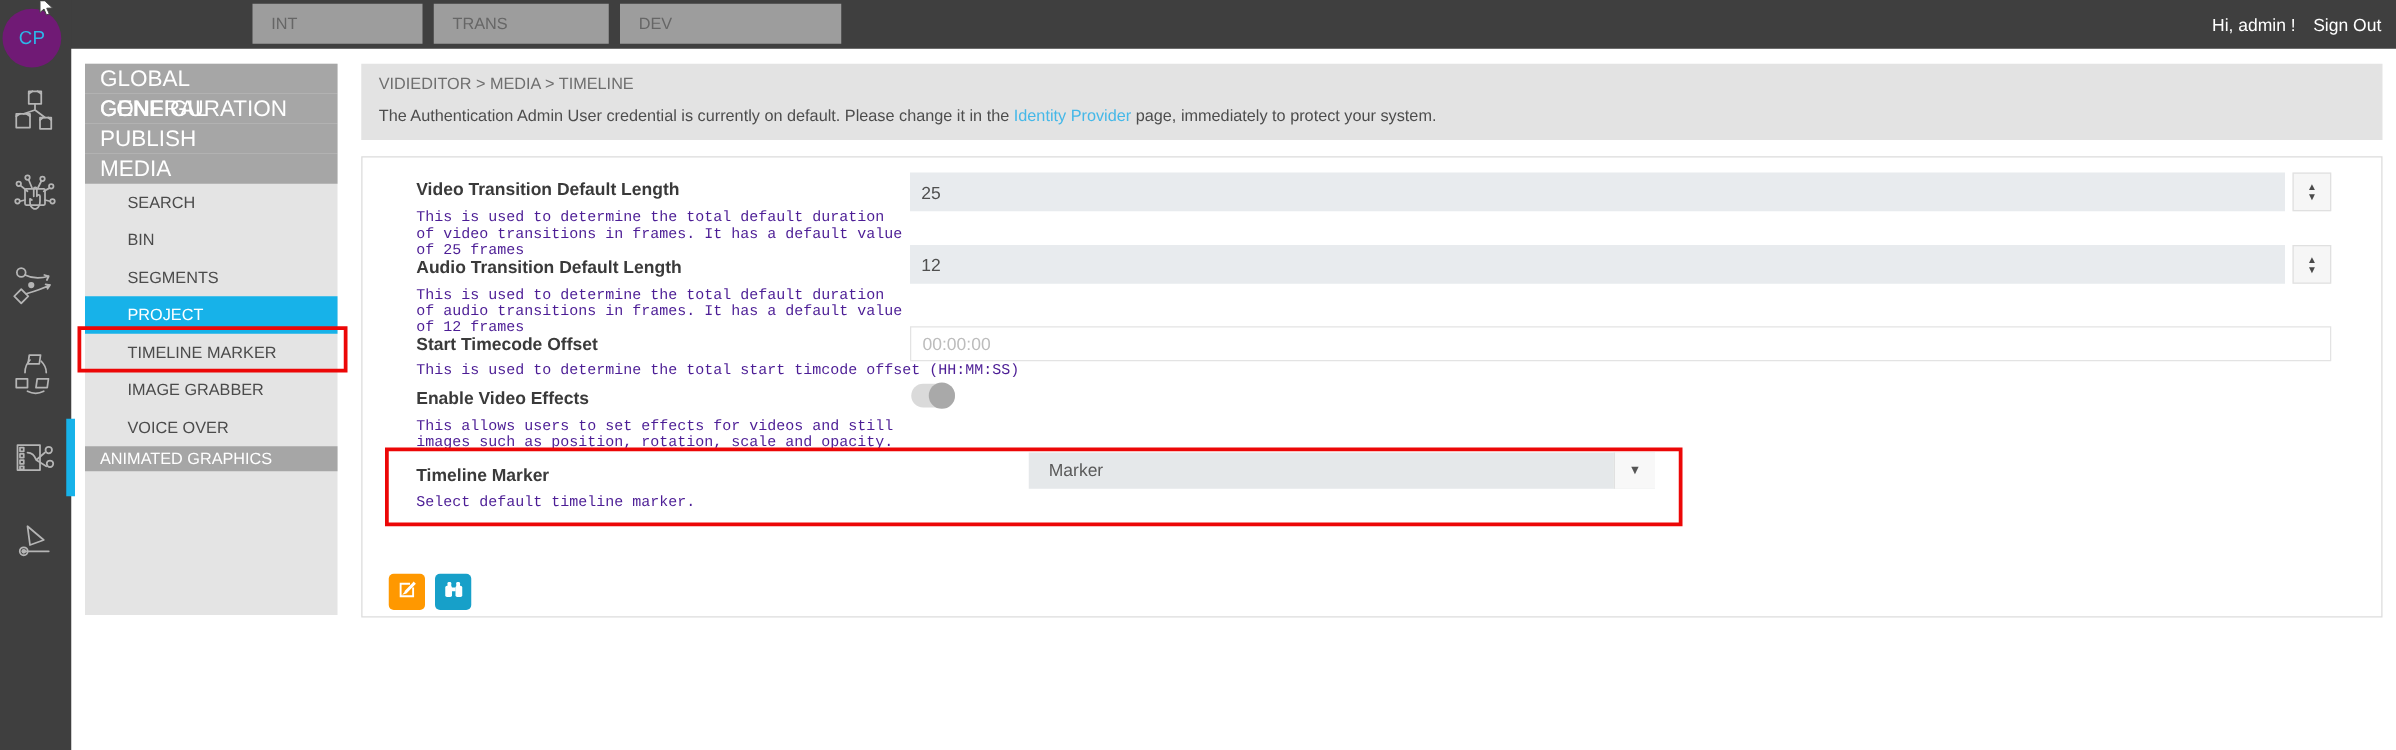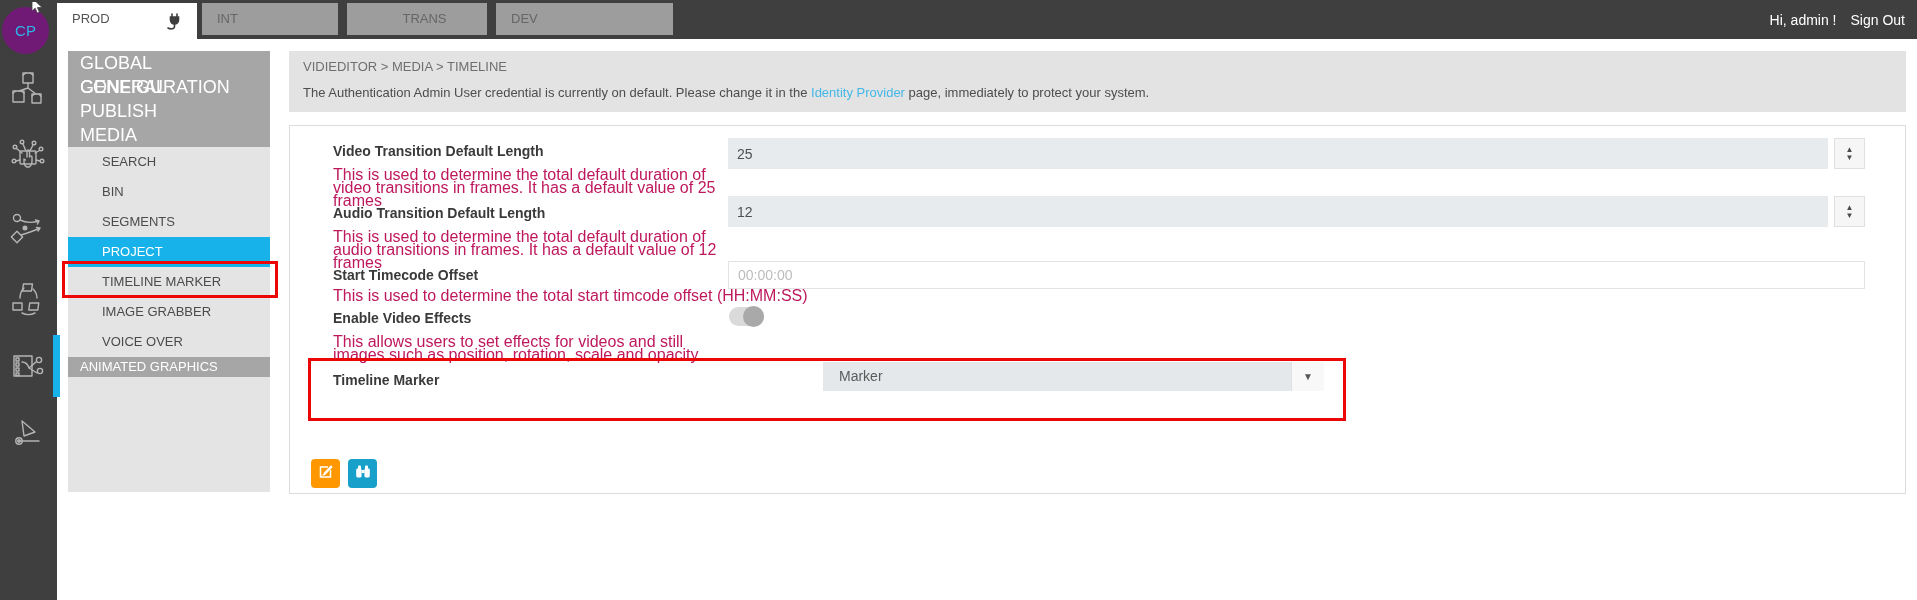--- a/index.html
+++ b/index.html
@@ -9,21 +9,21 @@
 
   
   .topbar { position:absolute; left:0; top:0; width:1917px; height:39px; background:#3f3f3f; z-index:1; }
   .greeting-area { position:absolute; right:12px; top:0; height:39px; display:flex; align-items:center; gap:14px; z-index:3; }
   .greeting { color:#fff; font-size:14px; }
   .signout  { color:#fff; font-size:14px; cursor:pointer; }
 
   .tab { position:absolute; top:3px; height:32px; background:#9d9d9d; color:#666;
          font-size:13px; line-height:32px; padding-left:15px; z-index:2; }
   .tab-int   { left:202px; width:136px; }
-  .tab-trans { left:347px; width:140px;text-align:center; }
+  .tab-trans { left:347px; width:140px; }
   .tab-dev   { left:496px; width:177px; }
   .tab-prod  { position:absolute; left:57px; top:3px; width:140px; height:48px; background:#fff;
                color:#555; font-size:13px; line-height:31px; padding-left:15px; z-index:2; }
   .tab-prod .plug { position:absolute; right:13px; top:8px; }
 
   
   .rail { position:absolute; left:0; top:0; width:57px; height:600px; background:#3f3f3f; z-index:2; }
   .cp-circle { position:absolute; left:2px; top:7px; width:47px; height:47px; border-radius:50%;
                background:#701a75; color:#2db6e9; font-size:15px; display:flex;
                align-items:center; justify-content:center; }
@@ -51,21 +51,21 @@
 
   
   .graybar { position:absolute; left:289px; top:51px; width:1617px; height:61px; background:#e3e3e3; }
   .breadcrumb { position:absolute; left:14px; top:8px;  font-size:13px; color:#6f6f6f; }
   .warning    { position:absolute; left:14px; top:34px; font-size:13px; color:#4d4d4d; }
   .warning .idp-link { color:#45b8e8; cursor:pointer; }
 
   .card { position:absolute; left:289px; top:125px; width:1617px; height:369px;
           background:#fff; border:1px solid #dcdcdc; }
   .flabel { position:absolute; left:43px; font-size:14px; font-weight:bold; color:#3a3a3a; }
-  .fdesc  { position:absolute; left:43px; font-size:16px; color:#be185d; line-height:12.5px; }
+  .fdesc  { position:absolute; left:43px; font-size:12px; color:#4c1d95; line-height:12.5px;font-family:Liberation Mono, monospace; }
   .fdesc.multi { line-height:13px; }
 
   .num-input { position:absolute; left:438px; width:1100px; height:31px; background:#e8ebee;
                border:none; font-family:"Liberation Sans",sans-serif; font-size:14px; color:#4f4f4f;
                padding-left:9px; }
   .spinner { position:absolute; left:1544px; width:31px; height:31px; background:#f6f6f6;
              border:1px solid #e0e0e0; display:flex; flex-direction:column;
              align-items:center; justify-content:center; }
   .spin-btn { font-size:8px; color:#4a4a4a; line-height:8px; cursor:pointer; }
 
@@ -92,31 +92,20 @@
   .btn-edit { left:21px; background:#ff9800; }
   .btn-find { left:58px; background:#17a0c9; }
 </style>
 </head>
 <body>
 
 <div id="app">
 
   <div class="topbar"></div>
 
-  <div class="tab-prod">
-    <span>PROD</span>
-    <span class="plug">
-      <svg width="18" height="18" viewBox="0 0 18 18" fill="none" stroke="#3f3f3f" stroke-width="1.6" stroke-linecap="round">
-        <path d="M6 1 L6 4"></path>
-          <path d="M11 1 L11 4"></path>
-        <path d="M4.5 4 L12.5 4 L12.5 7 a4 4 0 0 1 -8 0 Z" fill="#3f3f3f"></path>
-        <path d="M8.5 11 v2.5 c0 2.5 -4 3 -6.5 1.5"></path>
-      </svg>
-    </span>
-  </div>
   <div class="tab tab-int"><span>INT</span></div>
   <div class="tab tab-trans"><span>TRANS</span></div>
   <div class="tab tab-dev"><span>DEV</span></div>
 
   <div class="greeting-area">
     <span class="greeting">Hi, admin !</span>
     <span class="signout">Sign Out</span>
   </div>
 
   <div class="rail">
@@ -234,20 +223,21 @@
     <div class="fdesc" style="top:164px; width:520px;">This is used to determine the total start timcode offset (HH:MM:SS)</div>
     <input class="text-input" style="top: 135px;" placeholder="00:00:00">
 
     <div class="flabel" style="top:184px;">Enable Video Effects</div>
     <div class="fdesc multi" style="top:209px; width:382px;">This allows users to set effects for videos and still images such as position, rotation, scale and opacity.</div>
     <div class="toggle">
       <span class="knob"></span>
     </div>
 
     <div class="flabel" style="top:246px;">Timeline Marker</div>
+    <div class="fdesc" style="top:270px; width:520px;">Select default timeline marker.</div>
     <div class="dropdown">
       <span class="dd-value">Marker</span>
       <span class="dd-arrow-box">
         <span class="dd-arrow">▼</span>
       </span>
     </div>
 
     <div class="act-btn btn-edit">
       <span>
         <svg width="15" height="15" viewBox="0 0 15 15" fill="none" stroke="#fff" stroke-width="1.5">

